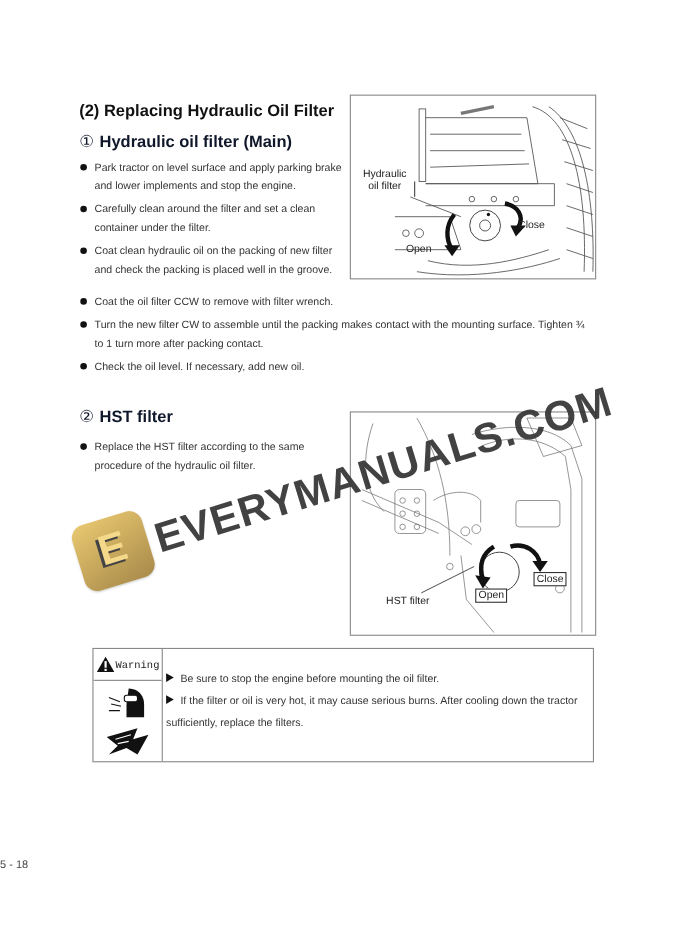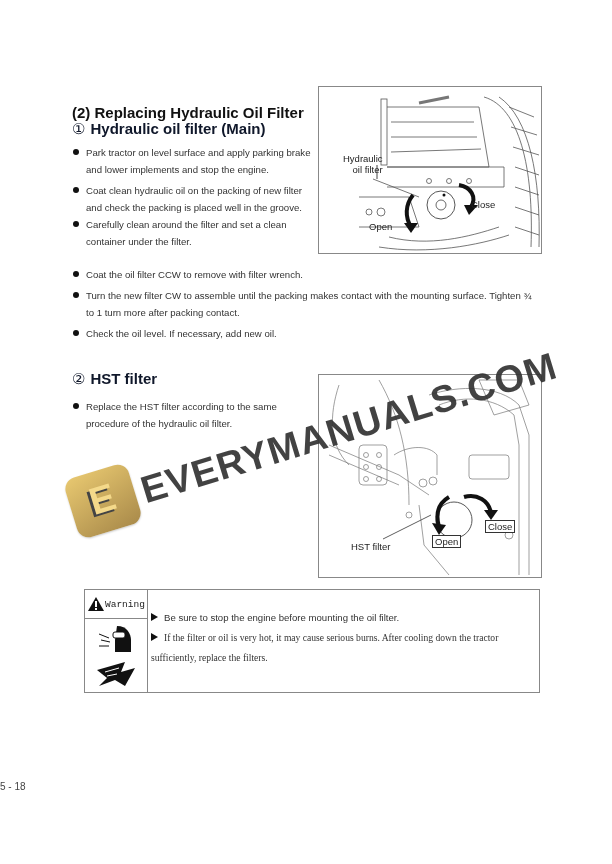--- a/index.html
+++ b/index.html
@@ -27,30 +27,30 @@
   .watermark {
     transform: rotate(-17deg); transform-origin: left center;
     font-weight: bold; font-size: 38px; color: #333; letter-spacing: 1px; white-space: nowrap;
     opacity: 0.92;
   }
   .pagenum { font-size: 10px; color: #444; }
 </style>
 </head>
 <body>
 
-<div class="abs h2" style="left:72px; top:104px;">(2) Replacing Hydraulic Oil Filter</div>
+<div class="abs h2" style="left:72px; top:92px;">(2) Replacing Hydraulic Oil Filter</div>
 
 <div class="abs h3" style="left:72px; top:120px;">
   <span class="num">①</span><span>Hydraulic oil filter (Main)</span>
 </div>
 
 <div class="abs" style="left:72px; top:144px; width:240px;">
   <div class="bullet" style="margin-bottom:4px;">Park tractor on level surface and apply parking brake and lower implements and stop the engine.</div>
+  <div class="bullet" style="margin-bottom:4px;">Carefully clean around the filter and set a clean container under the filter.</div>
   <div class="bullet">Coat clean hydraulic oil on the packing of new filter and check the packing is placed well in the groove.</div>
-  <div class="bullet" style="margin-bottom:4px;">Carefully clean around the filter and set a clean container under the filter.</div>
 </div>
 
 <div class="abs figure" style="left:318px; top:86px; width:222px; height:166px;">
   <svg width="222" height="166" viewBox="0 0 222 166">
     <g fill="none" stroke="#555" stroke-width="0.8">
       <rect x="62" y="12" width="6" height="66"></rect>
       <path d="M68 20 L160 20 L170 80 L68 80"></path>
       <path d="M72 35 L155 35"></path>
       <path d="M72 50 L158 50"></path>
       <path d="M72 65 L162 62"></path>
@@ -73,21 +73,21 @@
     <circle cx="122" cy="118" r="5" fill="none" stroke="#444" stroke-width="0.8"></circle>
     <circle cx="125" cy="108" r="1.5" fill="#111"></circle>
 
     <path d="M94 108 C86 118 86 130 92 140" fill="none" stroke="#111" stroke-width="4"></path>
     <polygon points="85,136 99,136 92,146" fill="#111"></polygon>
 
     <path d="M140 98 C152 100 158 110 152 120" fill="none" stroke="#111" stroke-width="4"></path>
     <polygon points="145,118 159,118 150,128" fill="#111"></polygon>
     <path d="M58 78 L58 92" stroke="#111" stroke-width="0.8"></path>
   </svg>
-  <div class="abs fig-label" style="left:24px; top:66px; text-align:right;">
+  <div class="abs fig-label" style="left:11px; top:66px; text-align:center;">
     <div>Hydraulic</div>
     <div>oil filter</div>
   </div>
   <div class="abs fig-label" style="left:50px; top:134px;">Open</div>
   <div class="abs fig-label" style="left:152px; top:112px;">Close</div>
 </div>
 
 <div class="abs" style="left:72px; top:266px; width:470px;">
   <div class="bullet" style="margin-bottom:4px;">Coat the oil filter CCW to remove with filter wrench.</div>
   <div class="bullet" style="margin-bottom:4px;">Turn the new filter CW to assemble until the packing makes contact with the mounting surface. Tighten ¾ to 1 turn more after packing contact.</div>
@@ -163,17 +163,17 @@
       <rect x="16" y="8" width="12" height="6" rx="2" fill="#fff" stroke="#111" stroke-width="1"></rect>
       <path d="M2 10 L12 14 M4 16 L13 18 M2 22 L12 22" stroke="#111" stroke-width="1"></path>
     </svg>
     <svg class="abs" style="left:10px; top:70px;" width="42" height="28" viewBox="0 0 42 28">
       <path d="M2 10 L30 2 L26 12 L40 8 L30 26 L20 20 L4 26 L12 18 Z" fill="#111"></path>
       <path d="M10 12 L24 8 M12 16 L22 14" stroke="#fff" stroke-width="1"></path>
     </svg>
   </div>
   <div class="abs warn-text" style="left:66px; top:18px; width:380px;">
     <div><span class="tri"></span><span>Be sure to stop the engine before mounting the oil filter.</span></div>
-    <div style="padding-left:0;font-family:Liberation Serif, serif;"><span class="tri"></span><span>If the filter or oil is very hot, it may cause serious burns. After cooling down the tractor sufficiently, replace the filters.</span></div>
+    <div style="padding-left:0;"><span class="tri"></span><span>If the filter or oil is very hot, it may cause serious burns. After cooling down the tractor sufficiently, replace the filters.</span></div>
   </div>
 </div>
 
 <div class="abs pagenum" style="left:0; width:612px; top:781px; text-align:left;">5 - 18</div>
 
 </body></html>

